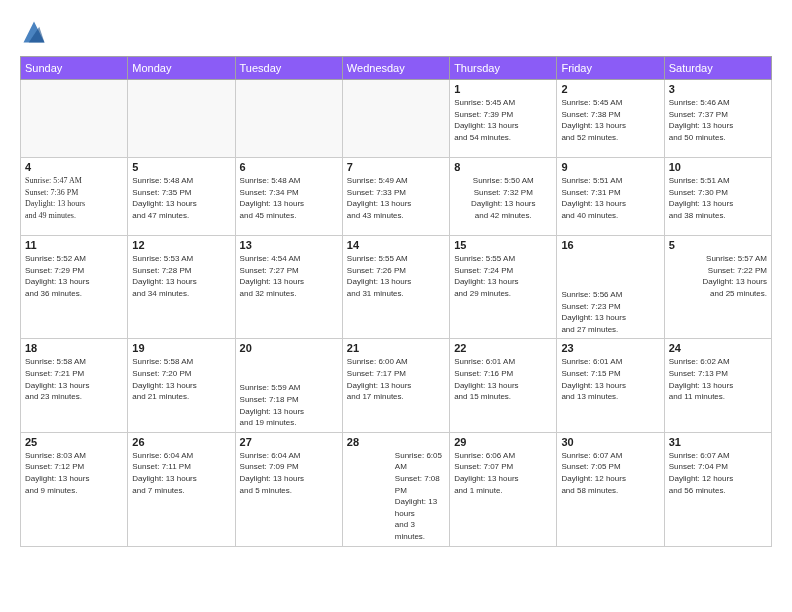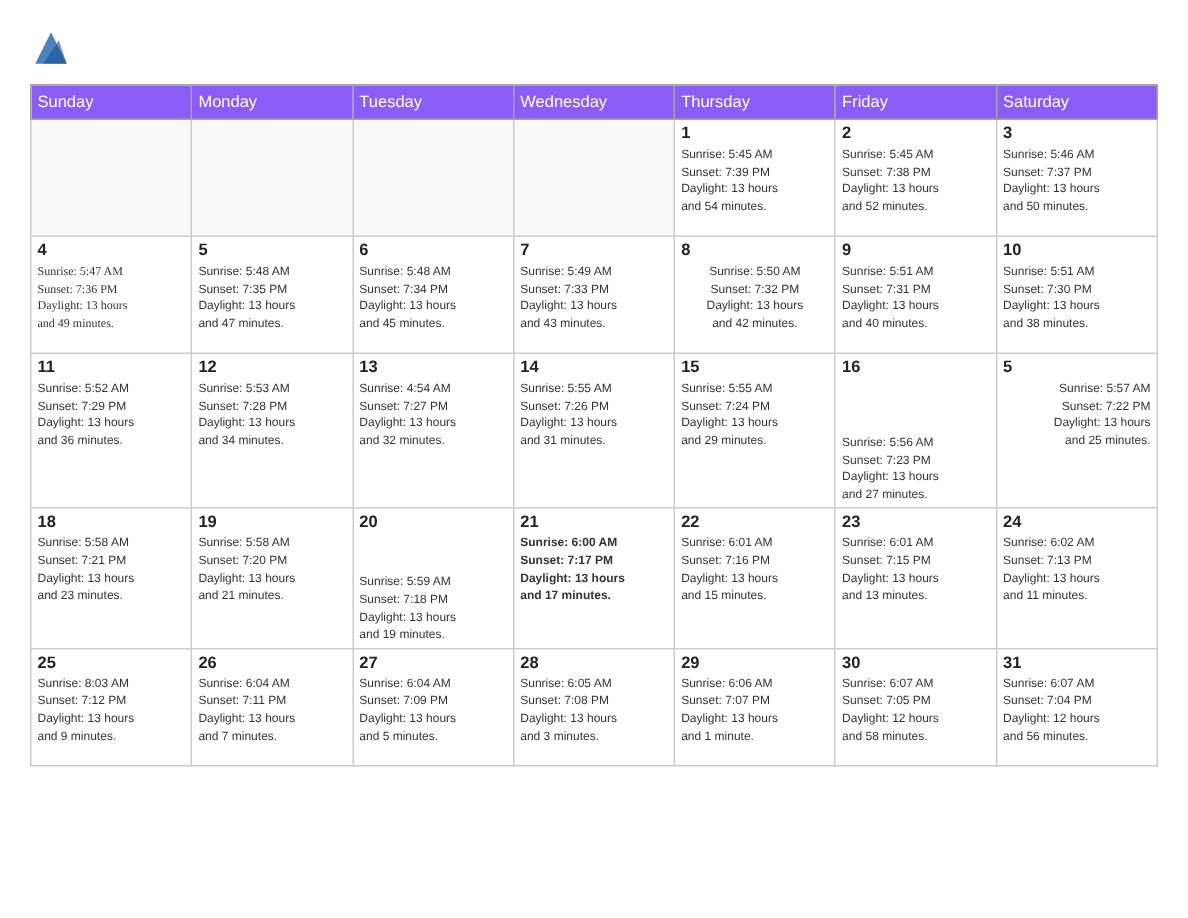--- a/index.html
+++ b/index.html
@@ -276,21 +276,21 @@
           </td>
           <td>
             <span class="day-number">20</span>
             <div class="cell-info" style="white-space: pre-line; margin-top: 28px;">Sunrise: 5:59 AM
 Sunset: 7:18 PM
 Daylight: 13 hours
 and 19 minutes.</div>
           </td>
           <td>
             <span class="day-number">21</span>
-            <div class="cell-info" style="white-space: pre-line; font-weight: bold;">Sunrise: 6:00 AM
+            <div class="cell-info" style="white-space: pre-line;">Sunrise: 6:00 AM
 Sunset: 7:17 PM
 Daylight: 13 hours
 and 17 minutes.</div>
           </td>
           <td>
             <span class="day-number">22</span>
             <div class="cell-info" style="white-space: pre-line;">Sunrise: 6:01 AM
 Sunset: 7:16 PM
 Daylight: 13 hours
 and 15 minutes.</div>
@@ -327,21 +327,21 @@
           </td>
           <td>
             <span class="day-number">27</span>
             <div class="cell-info" style="white-space: pre-line;">Sunrise: 6:04 AM
 Sunset: 7:09 PM
 Daylight: 13 hours
 and 5 minutes.</div>
           </td>
           <td>
             <span class="day-number">28</span>
-            <div class="cell-info" style="white-space: pre-line;">Sunrise: 6:05 AM
+            <div class="cell-info" style="white-space: pre-line; margin-left: 48px;">Sunrise: 6:05 AM
 Sunset: 7:08 PM
 Daylight: 13 hours
 and 3 minutes.</div>
           </td>
           <td>
             <span class="day-number">29</span>
             <div class="cell-info" style="white-space: pre-line;">Sunrise: 6:06 AM
 Sunset: 7:07 PM
 Daylight: 13 hours
 and 1 minute.</div>

